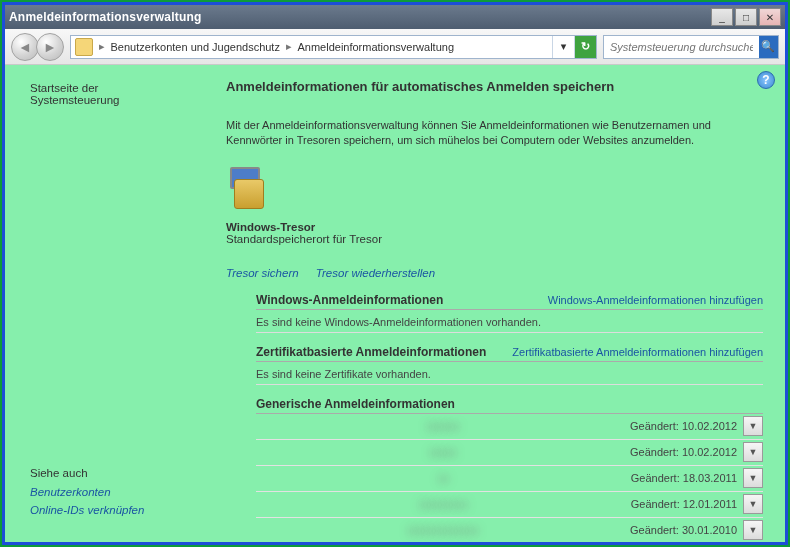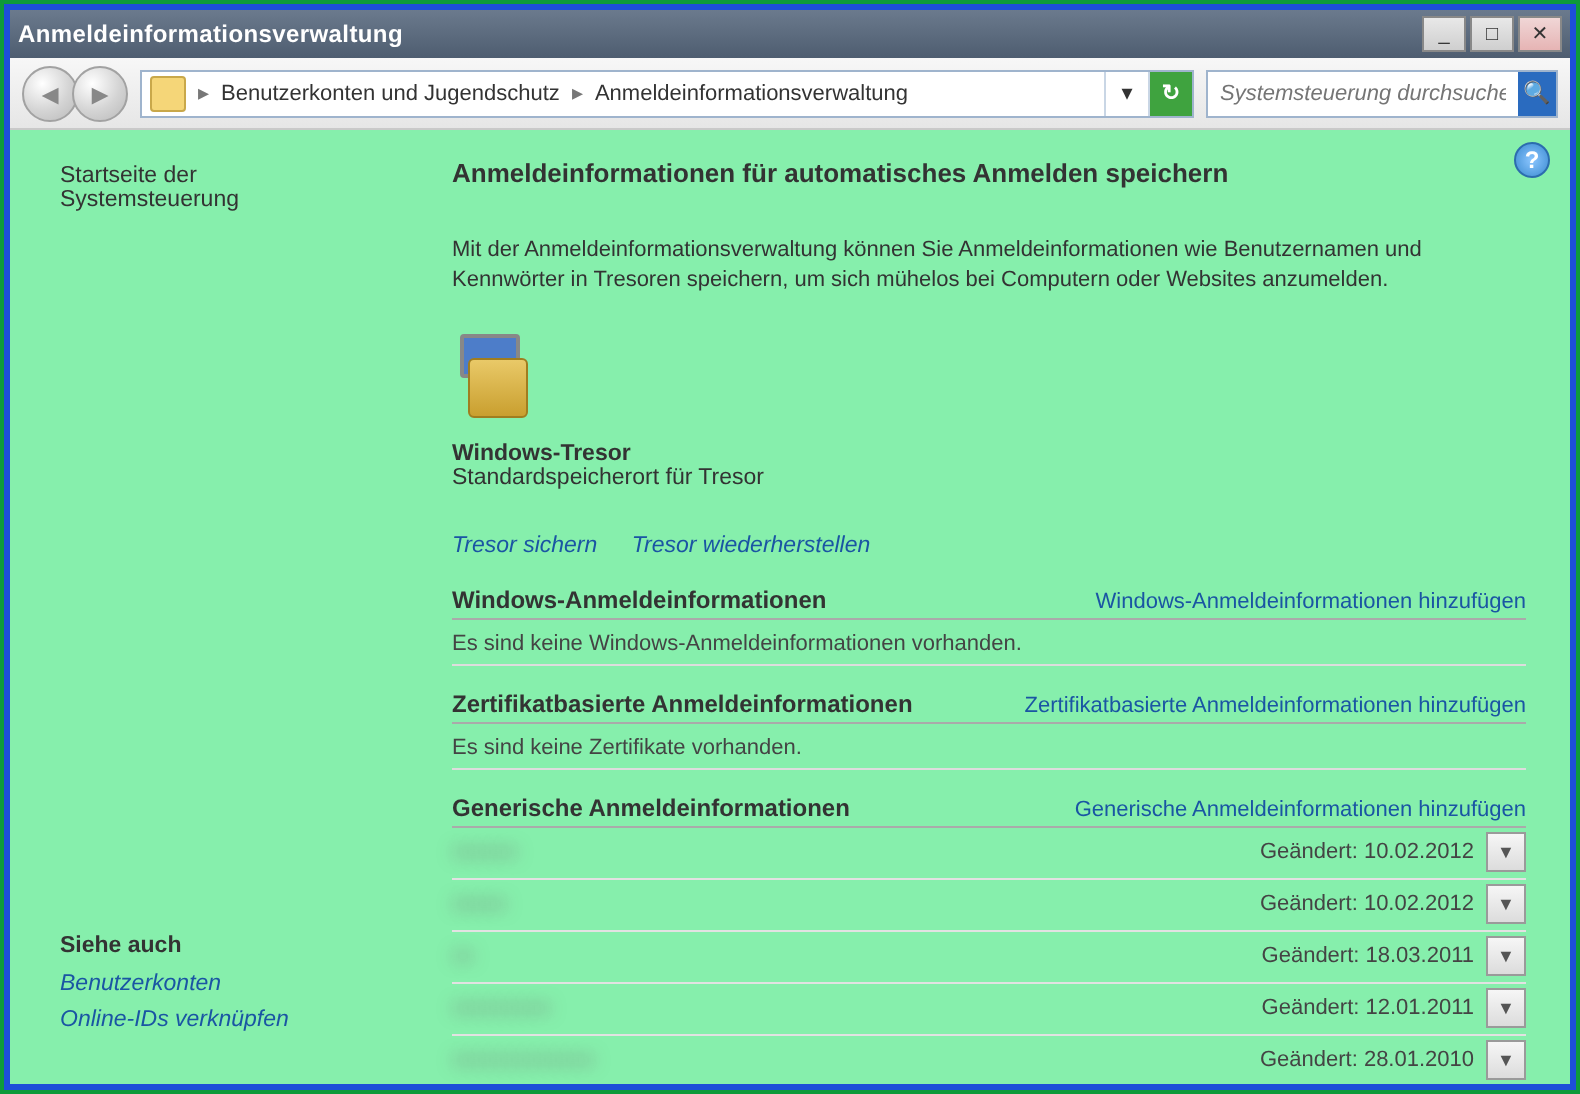--- a/index.html
+++ b/index.html
@@ -22,38 +22,38 @@
 .addrbar .refresh { background:#3fa33f; color:#fff; font-weight:bold; }
 .searchbox { width:176px; height:24px; background:#fff; border:1px solid #9fb4cd; display:flex; align-items:center; }
 .searchbox input { border:0; outline:0; flex:1; font-size:11px; padding:0 6px; font-style:italic; color:#666; }
 .searchbox .go { width:22px; height:22px; background:#2a6bbf; color:#fff; display:flex; align-items:center; justify-content:center; font-size:11px; }
 .content { flex:1; display:flex; overflow:hidden; position:relative; }
 .helpicon { position:absolute; right:10px; top:6px; width:18px; height:18px; border-radius:50%; background:radial-gradient(#8cc6ff,#3a8ad0); color:#fff; font-size:12px; font-weight:bold; display:flex; align-items:center; justify-content:center; border:1px solid #2c6cae; }
 .left { width:205px; padding:14px 25px; font-size:11.5px; color:#333; }
 .left .topsect { height:380px; }
 .left .link { color:#1a55a3; padding:3px 0; cursor:pointer;font-style:italic; }
 .left .plain { padding:3px 0; }
-.left .heading { font-weight:bold; margin:8px 0 4px; }
+.left .heading { font-weight:normal; margin:8px 0 4px; }
 .main { flex:1; padding:14px 22px 0 16px; font-size:11.5px; color:#333; overflow:hidden; }
 .main h1 { font-size:13px; font-weight:bold; margin-bottom:24px; }
 .main .desc { font-size:11px; line-height:1.4; margin-bottom:16px; }
 .vault { display:flex; gap:10px; margin:6px 0 20px;flex-direction:column; }
 .vault-icon { width:46px; height:46px; position:relative; }
 .vault-icon .screen { position:absolute; left:4px; top:2px; width:30px; height:22px; background:#4d7dc9; border:2px solid #888; border-radius:2px; }
 .vault-icon .safe { position:absolute; left:8px; top:14px; width:30px; height:30px; background:linear-gradient(#e9c968,#c99f2f); border:1px solid #a07d1f; border-radius:3px; }
 .vault-text .vt-title { font-weight:bold; }
 .vault-text .vt-sub { line-height:1.2; }
 .actions { margin:14px 0 12px;font-style:italic; }
 .actions span { color:#1a55a3; margin-right:14px; cursor:pointer; }
-.credset { margin-bottom:10px; }
+.credset { margin-bottom:10px;margin-left:30px; }
 .credhead { display:flex; justify-content:space-between; border-bottom:1px solid #aaa; padding:2px 0; align-items:baseline; }
 .credhead .setname { font-weight:bold; font-size:12px; }
 .credhead .addlink { color:#1a55a3; font-size:11px; cursor:pointer; }
 .credempty { font-size:11px; padding:6px 0 4px; color:#444; border-bottom:1px solid #ddd; }
-.credrow { display:flex; align-items:center; height:26px; border-bottom:1px solid #e2e2e2; }
+.credrow { display:flex; align-items:center; height:26px; border-bottom:1px solid #e2e2e2;text-align:center; }
 .credrow .site { flex:1; color:transparent; text-shadow:0 0 8px rgba(120,120,120,0.8); filter:blur(0.4px); font-size:11px; }
 .credrow .date { font-size:11px; color:#444; margin-right:6px; }
 .credrow .expand { width:20px; height:20px; background:linear-gradient(#f6f6f6,#dcdcdc); border:1px solid #9a9a9a; display:flex; align-items:center; justify-content:center; font-size:9px; color:#555; }
 </style>
 </head>
 <body>
 
 <div class="window">
 
   <div class="titlebar">
@@ -128,21 +128,20 @@
         <div class="credhead">
           <span class="setname">Zertifikatbasierte Anmeldeinformationen</span>
           <span class="addlink">Zertifikatbasierte Anmeldeinformationen hinzufügen</span>
         </div>
         <div class="credempty">Es sind keine Zertifikate vorhanden.</div>
       </div>
 
       <div class="credset">
         <div class="credhead">
           <span class="setname">Generische Anmeldeinformationen</span>
-          <span class="addlink">Generische Anmeldeinformationen hinzufügen</span>
         </div>
         <div id="generic-rows">
             <div class="credrow">
               <span class="site">xxxxxx</span>
               <span class="date">Geändert: 10.02.2012</span>
               <span class="expand">▼</span>
             </div>
             <div class="credrow">
               <span class="site">xxxxx</span>
               <span class="date">Geändert: 10.02.2012</span>
@@ -153,21 +152,21 @@
               <span class="date">Geändert: 18.03.2011</span>
               <span class="expand">▼</span>
             </div>
             <div class="credrow">
               <span class="site">xxxxxxxxx</span>
               <span class="date">Geändert: 12.01.2011</span>
               <span class="expand">▼</span>
             </div>
             <div class="credrow">
               <span class="site">xxxxxxxxxxxxx</span>
-              <span class="date">Geändert: 28.01.2010</span>
+              <span class="date">Geändert: 30.01.2010</span>
               <span class="expand">▼</span>
             </div>
           </div>
       </div>
 
     </div>
   </div>
 </div>
 
 </body></html>

